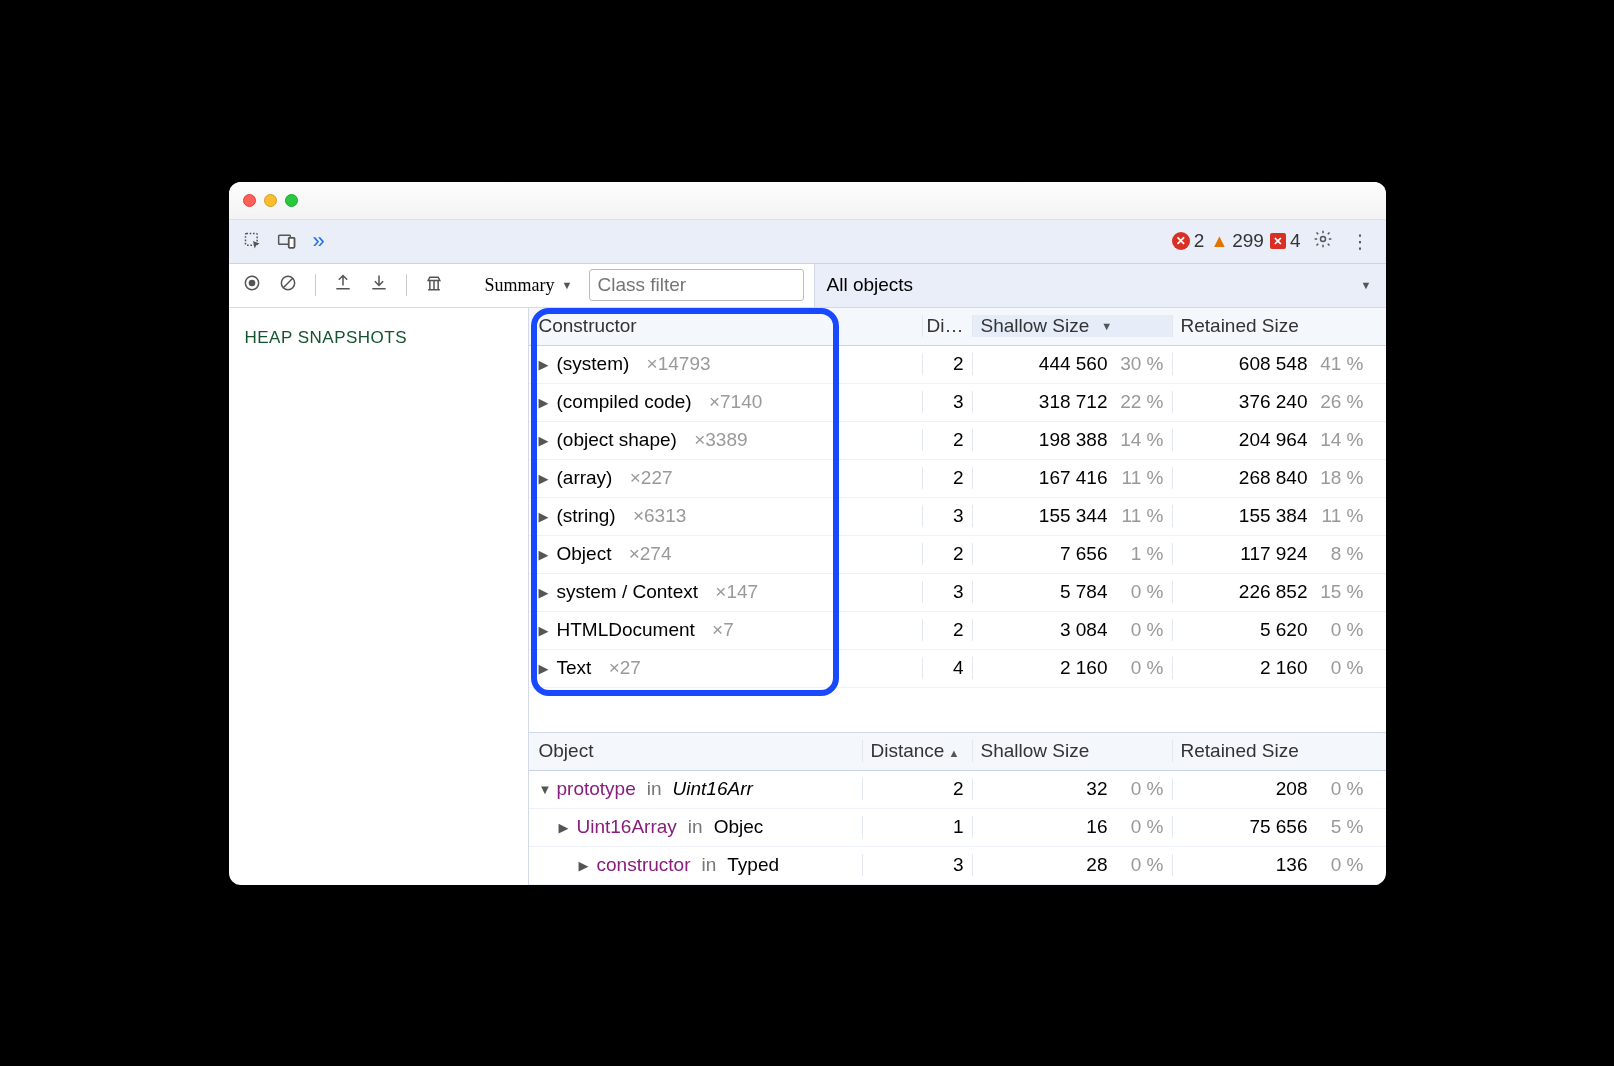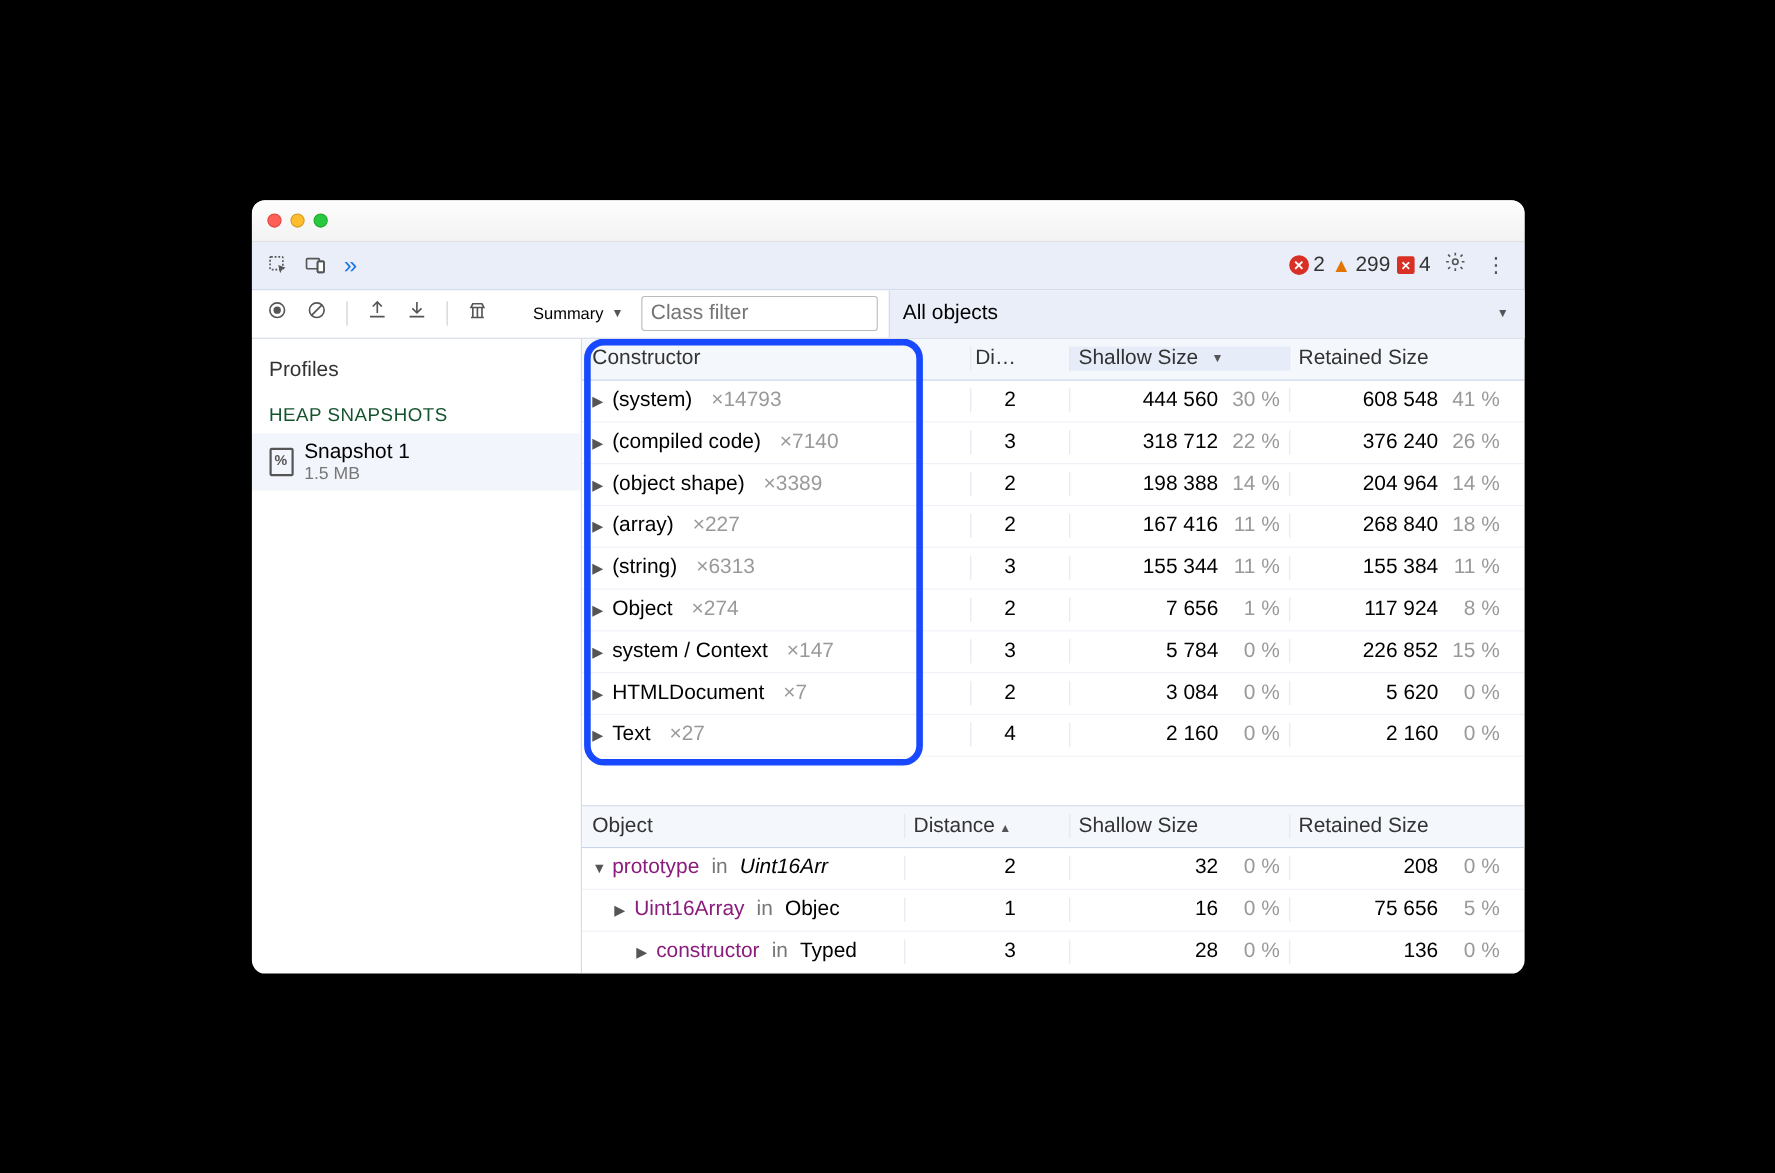--- a/index.html
+++ b/index.html
@@ -69,22 +69,22 @@
     border-bottom:1px solid #d3d9e6;
     display:flex;
     align-items:center;
     padding: 0 10px;
     gap: 10px;
     font-size: 19px;
   }
   .toolbar .vsep { width:1px; height:22px; background:#ccc; margin:0 4px;}
   .toolbar .tbtn { width:26px; text-align:center; cursor:pointer; color:#444;}
   .toolbar select, .toolbar .dropdown {
-    font-size:15px; padding:4px 24px 4px 8px; border:none; background:transparent; cursor:pointer;
-    appearance:none; position:relative;
+    font-size:18px; padding:4px 24px 4px 8px; border:none; background:transparent; cursor:pointer;
+    appearance:none; position:relative;font-family:Liberation Serif, serif;
   }
   .dropdown-wrap { position:relative; display:inline-block; }
   .dropdown-wrap::after { content:"▼"; font-size:11px; position:absolute; right:6px; top:50%; transform:translateY(-50%); color:#555; pointer-events:none;}
   .classfilter {
     border:1px solid #bbb; border-radius:3px; padding:4px 8px; font-size:19px; width:215px; color:#888;
   }
   .allobj-wrap { flex:1; background:#e9eef8; height:100%; display:flex; align-items:center; padding:0 12px; border-left:1px solid #d3d9e6; position:relative; margin-right:-10px; }
   .allobj-wrap::after { content:"▼"; font-size:11px; position:absolute; right:14px; color:#555;}
   
   .body { flex:1; display:flex; overflow:hidden; }
@@ -95,21 +95,21 @@
   .sidebar .item .meta { font-size:16px; color:#777; }
   .snapshot-icon { width:22px; height:26px; border:2px solid #555; border-radius:2px; position:relative; display:inline-block;}
   .snapshot-icon::after { content:"%"; position:absolute; top:2px; left:3px; font-size:13px; color:#555; font-weight:bold;}
   .main { flex:1; display:flex; flex-direction:column; overflow:hidden; position:relative;}
   
   .table { flex:1; overflow:hidden; display:flex; flex-direction:column; border-bottom:1px solid #d3d9e6; position:relative;}
   .thead, .trow { display:flex; align-items:center; font-size:19px; height:38px; border-bottom:1px solid #eef1f7;}
   .thead { background:#f4f7fc; border-bottom:1px solid #c9d4e8; font-weight:400; color:#333;}
   .col-con { flex:1; padding-left:10px; display:flex; align-items:center; gap:6px; overflow:hidden; white-space:nowrap;}
   .col-di  { width:50px; text-align:right; padding-right:8px; border-left:1px solid #e3e7ef;}
-  .col-sh  { width:200px; border-left:1px solid #e3e7ef; display:flex; justify-content:flex-end; align-items:center; padding-right:8px; gap:8px;margin-left:40px;}
+  .col-sh  { width:200px; border-left:1px solid #e3e7ef; display:flex; justify-content:flex-end; align-items:center; padding-right:8px; gap:8px;}
   .col-re  { width:200px; border-left:1px solid #e3e7ef; display:flex; justify-content:flex-end; align-items:center; padding-right:8px; gap:8px;}
   .col-scroll { width:14px; background:#f0f0f0;}
   .thead .col-sh, .thead .col-re { justify-content:flex-start; padding-left:8px;}
   .disclose { font-size:13px; color:#555; width:12px; display:inline-block;}
   .cnt { color:#999; }
   .pct { color:#999; width:48px; text-align:right;}
   .num { text-align:right; }
   .sort { font-size:11px; color:#555; margin-left:4px;}
   .highlight-box {
     position:absolute;
@@ -210,29 +210,21 @@
       <div class="dropdown">Summary</div>
     </div>
     <input class="classfilter" placeholder="Class filter" style="">
     <div class="allobj-wrap">
       <span>All objects</span>
     </div>
   </div>
 
   <div class="body">
     <div class="sidebar">
-      <div class="hdr">Profiles</div>
       <div class="section">HEAP SNAPSHOTS</div>
-      <div class="item">
-        <span class="snapshot-icon"></span>
-        <div>
-          <div>Snapshot 1</div>
-          <div class="meta">1.5 MB</div>
-        </div>
-      </div>
     </div>
 
     <div class="main">
 
       <div class="table">
         <div class="highlight-box"></div>
         <div class="thead">
           <div class="col-con">Constructor</div>
           <div class="col-di">Di…</div>
           <div class="col-sh sortcol">

